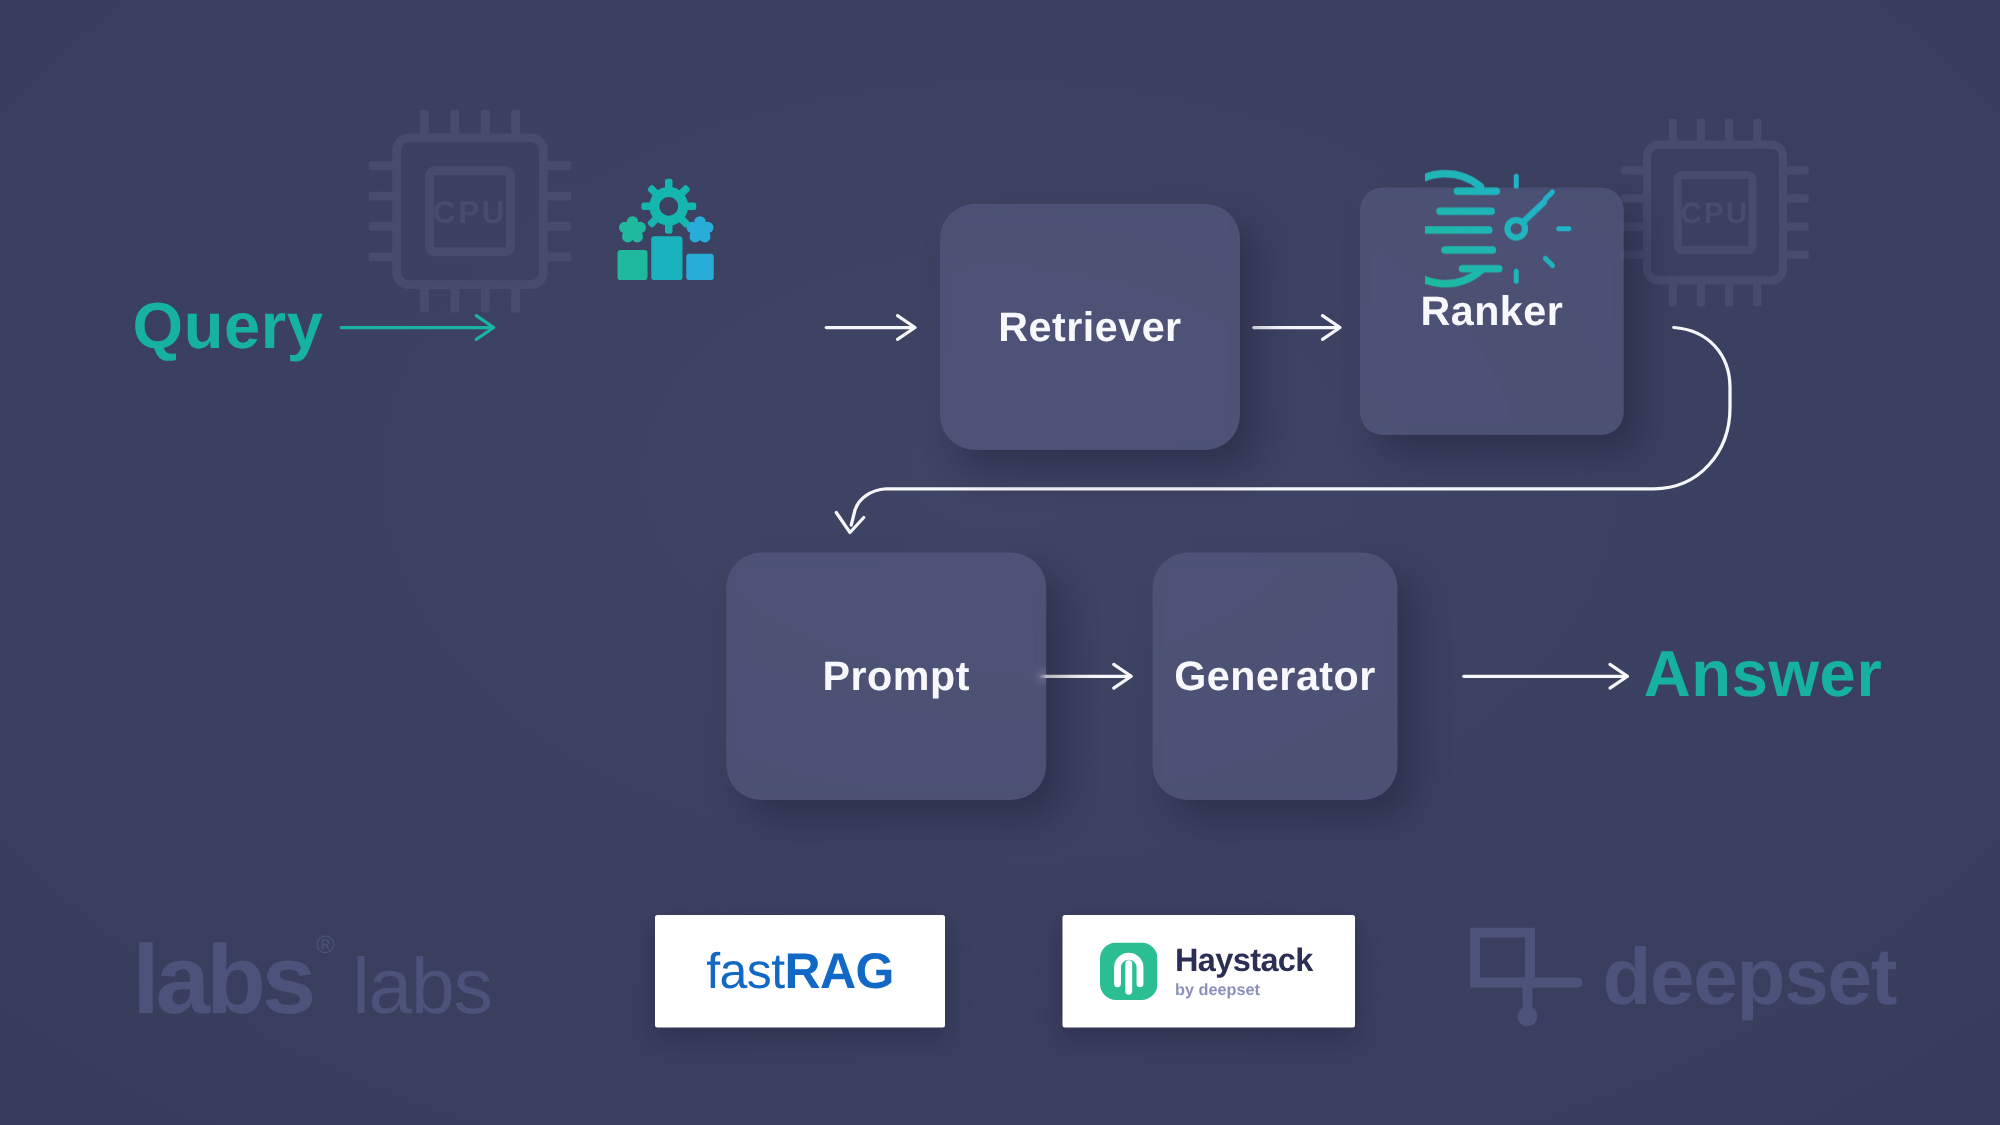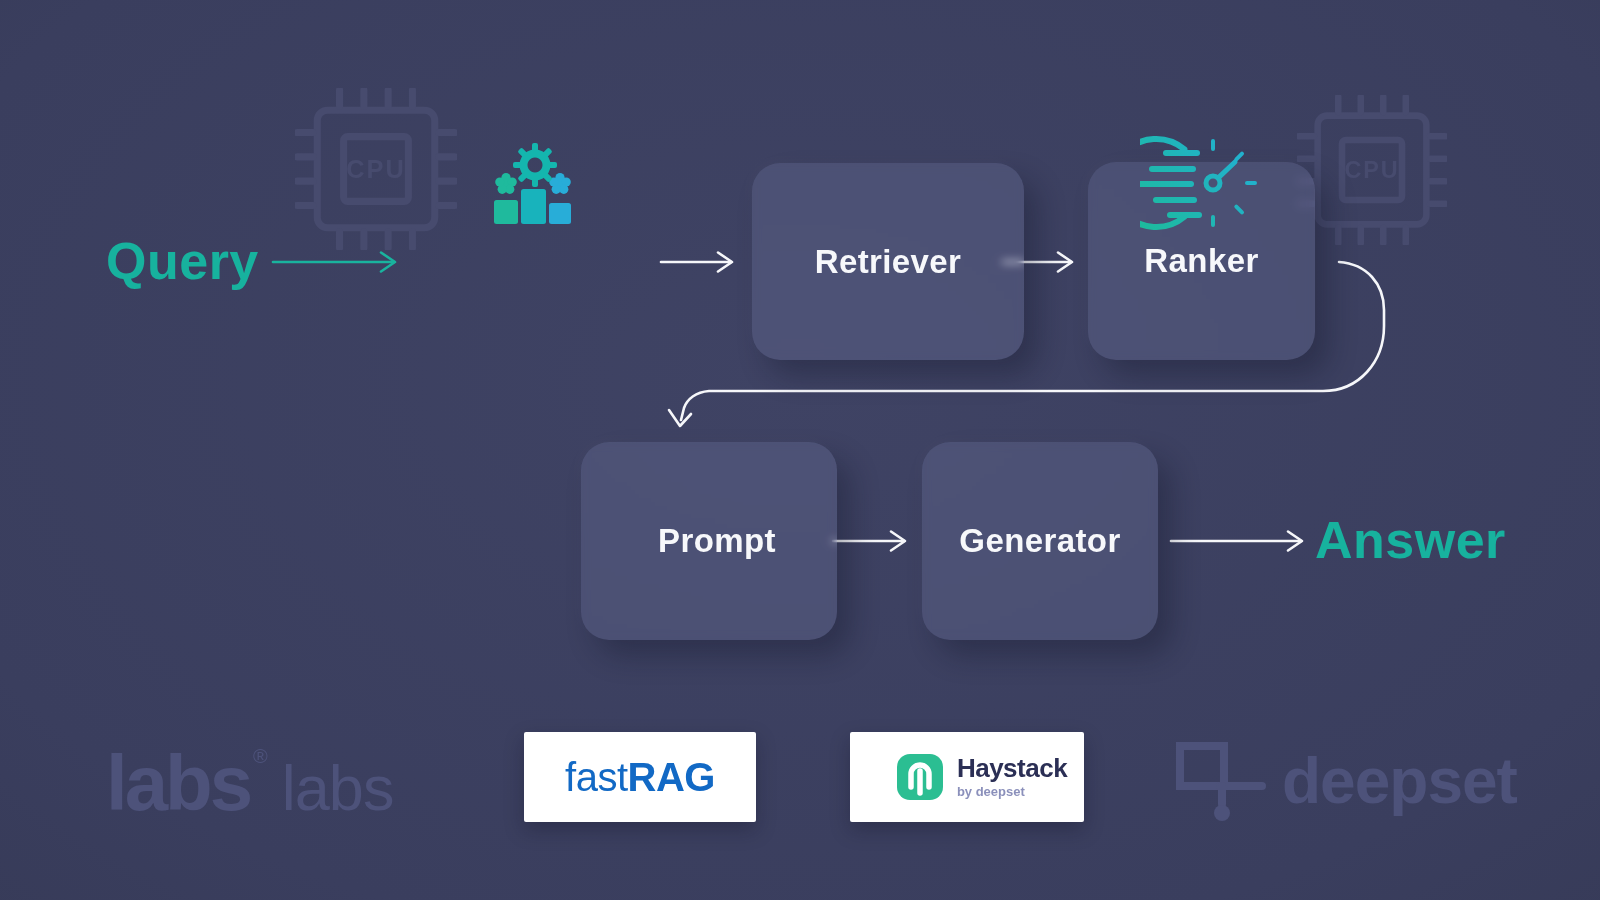--- a/index.html
+++ b/index.html
@@ -27,24 +27,24 @@
     backdrop-filter:blur(4px);
     -webkit-backdrop-filter:blur(4px);
     border-radius:28px;
     box-shadow:14px 16px 28px rgba(17,19,38,0.32), -4px -4px 14px rgba(255,255,255,0.025);
     display:flex;align-items:center;justify-content:center;
   }
   .node .node-label{
     color:#F7F8FB;font-size:33px;font-weight:600;letter-spacing:0.4px;
   }
   .node-embedder{left:415px;top:163px;width:233px;height:197px;}
-  .node-retriever{left:752px;top:163px;width:272px;height:197px;}
-  .node-ranker{left:1088px;top:162px;width:227px;height:198px;}
+  .node-retriever{left:752px;top:163px;width:240px;height:197px;}
+  .node-ranker{left:1088px;top:150px;width:211px;height:198px;border-radius:18px;}
   .node-prompt{left:581px;top:442px;width:240px;height:198px;padding-left:16px;}
-  .node-generator{left:922px;top:442px;width:236px;height:198px;}
+  .node-generator{left:922px;top:442px;width:196px;height:198px;}
   
   .node-icon{position:absolute;z-index:4;pointer-events:none;}
   .embedder-icon{left:489px;top:139px;width:88px;height:88px;}
   .ranker-icon{left:1140px;top:133px;width:130px;height:100px;}
   
   .endpoint{
     position:absolute;z-index:2;color:#17B29E;
     font-size:52px;font-weight:600;letter-spacing:0.5px;line-height:1.05;
   }
   .query-label{left:106px;top:234px;}
@@ -60,21 +60,21 @@
   .logo-card{
     position:absolute;top:732px;height:90px;z-index:2;
     background:#FFFFFF;border-radius:2px;
     box-shadow:0 8px 20px rgba(14,16,34,0.28);
     display:flex;align-items:center;justify-content:center;
   }
   .fastrag-card{left:524px;width:232px;}
   .fastrag-text{font-size:40px;letter-spacing:-0.5px;color:#1269C5;line-height:1;}
   .fastrag-prefix{font-weight:400;}
   .fastrag-suffix{font-weight:800;}
-  .haystack-card{left:850px;width:234px;justify-content:center;padding-left:30px;box-sizing:border-box;gap:14px;}
+  .haystack-card{left:850px;width:234px;justify-content:flex-start;padding-left:30px;box-sizing:border-box;gap:14px;}
   .haystack-icon{width:46px;height:46px;flex:0 0 auto;}
   .haystack-text{display:flex;flex-direction:column;}
   .haystack-name{font-size:26px;font-weight:800;color:#2B2F55;letter-spacing:-0.5px;line-height:1.05;}
   .haystack-byline{font-size:13px;font-weight:600;color:#8B90BB;margin-top:2px;}
   .deepset-logo{
     position:absolute;left:1176px;top:742px;z-index:2;
     display:flex;align-items:center;gap:16px;color:#4D527A;
   }
   .deepset-icon{width:90px;height:84px;}
   .deepset-name{font-size:64px;font-weight:600;letter-spacing:-1px;line-height:1;margin-top:-6px;}

